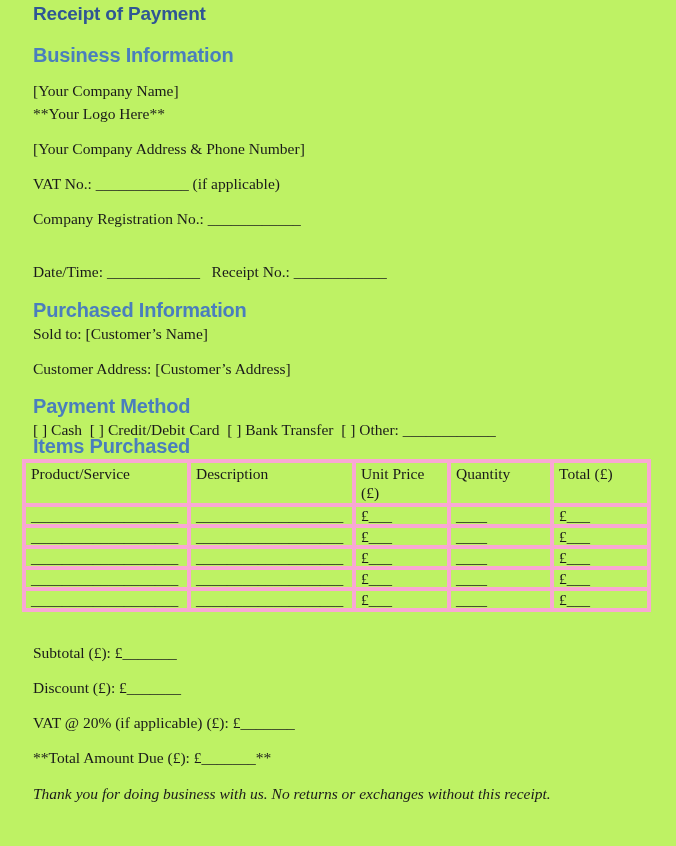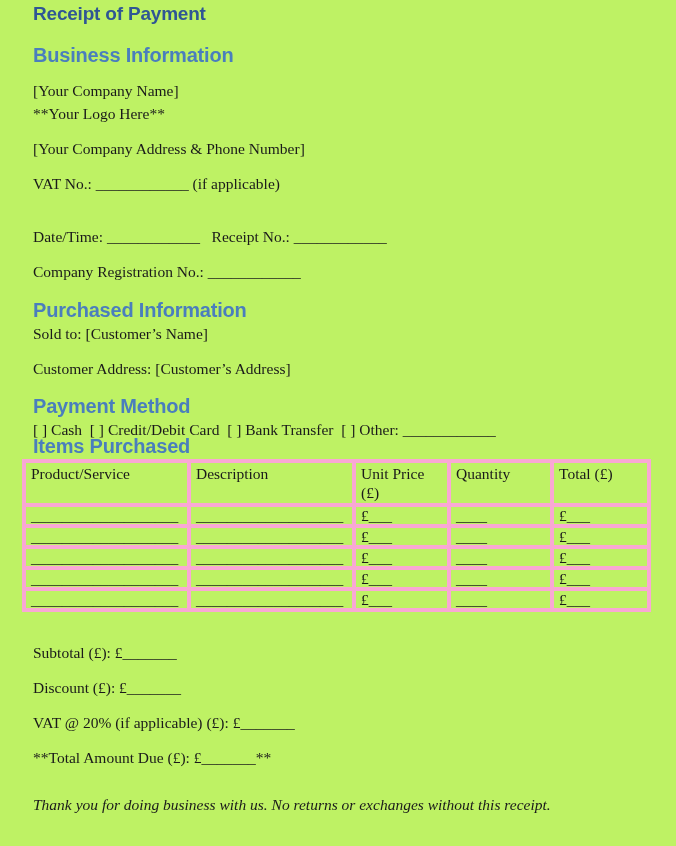--- a/index.html
+++ b/index.html
@@ -44,21 +44,21 @@
   }
   
   .mt-heading-after-title { margin-top: 23px; }
   .mt-first-body { margin-top: 7px; }
   .mt-body { margin-top: 19px; }
   .mt-date-line { margin-top: 37px; }
   .mt-customer-heading { margin-top: 22px; }
   .mt-payment-heading { margin-top: 21px; }
   .mt-items-heading { }
   .mt-subtotal { margin-top: 33px; }
-  .mt-thanks { margin-top: 31px; }
+  .mt-thanks { margin-top: 20px; }
   .footer-note { font-style: italic; }
 
   table.items-table {
     border-collapse: collapse;
     table-layout: fixed;
     width: 625px;
     margin: 4px 0 0 -11px;
   }
   .items-table th,
   .items-table td {
@@ -92,22 +92,22 @@
 
 <div class="page">
 
   <h1 class="doc-title">Receipt of Payment</h1>
 
   <h2 class="section-heading mt-heading-after-title">Business Information</h2>
   <p class="body-line mt-body">[Your Company Name]</p>
   <p class="body-line mt-first-body">**Your Logo Here**</p>
   <p class="body-line mt-body">[Your Company Address &amp; Phone Number]</p>
   <p class="body-line mt-body">VAT No.: ____________ (if applicable)</p>
+  <p class="body-line mt-body">Company Registration No.: ____________</p>
   <p class="body-line mt-date-line">Date/Time: ____________   Receipt No.: ____________</p>
-  <p class="body-line mt-body">Company Registration No.: ____________</p>
 
   <h2 class="section-heading mt-customer-heading">Purchased Information</h2>
   <p class="body-line mt-first-body">Sold to: [Customer’s Name]</p>
   <p class="body-line mt-body">Customer Address: [Customer’s Address]</p>
 
   <h2 class="section-heading mt-payment-heading">Payment Method</h2>
   <p class="body-line mt-first-body">[ ] Cash  [ ] Credit/Debit Card  [ ] Bank Transfer  [ ] Other: ____________</p>
 
   <h2 class="section-heading mt-items-heading">Items Purchased</h2>
 

